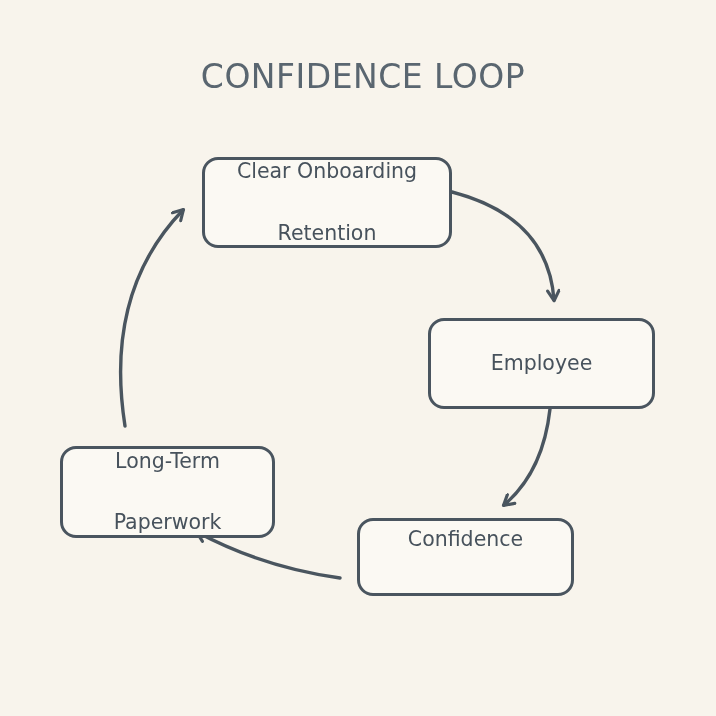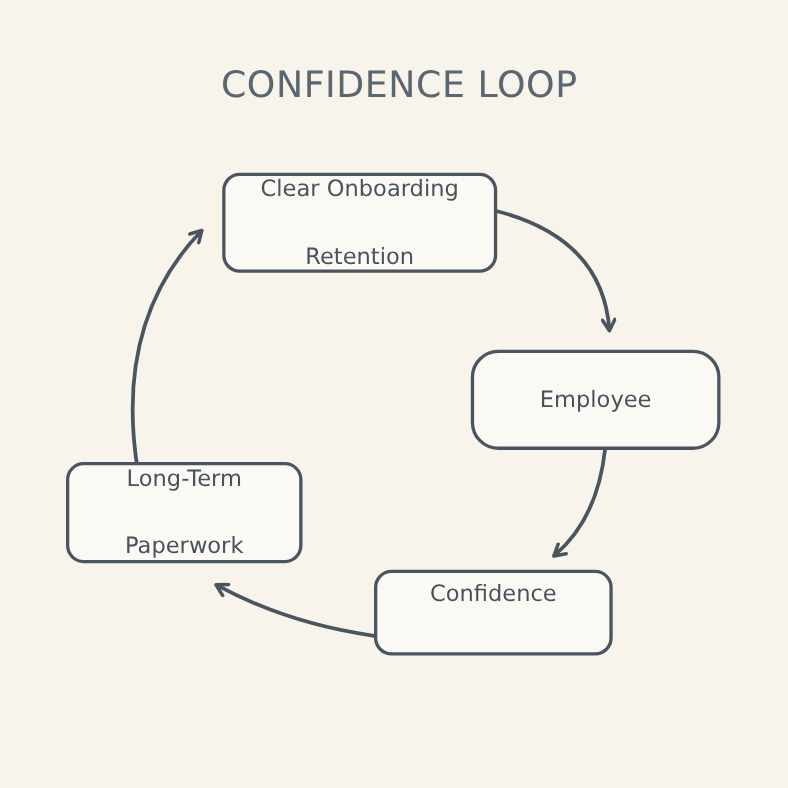--- a/index.html
+++ b/index.html
@@ -53,23 +53,23 @@
     align-items: center;
     text-align: center;
     color: #47525c;
     font-size: 20.5px;
     line-height: 1.32;
     font-weight: 500;
     gap: 34px;
   }
   .node span { display: block; }
   .node-top    { left: 202px; top: 157px; width: 250px; height: 91px; }
-  .node-right  { left: 428px; top: 318px; width: 227px; height: 91px; border-radius: 25px; }
-  .node-bottom { left: 340px; top: 518px; width: 217px; height: 78px; }
-  .node-left   { left:  60px; top: 420px; width: 215px; height: 92px; }
+  .node-right  { left: 428px; top: 318px; width: 227px; height: 91px; }
+  .node-bottom { left: 357px; top: 518px; width: 217px; height: 78px; }
+  .node-left   { left:  60px; top: 446px; width: 215px; height: 92px; }
 </style>
 </head>
 <body>
 
 <div class="canvas">
 
   <h1 class="title">CONFIDENCE LOOP</h1>
 
   <svg class="arrows" viewBox="0 0 716 716" aria-hidden="true">
     <defs>

